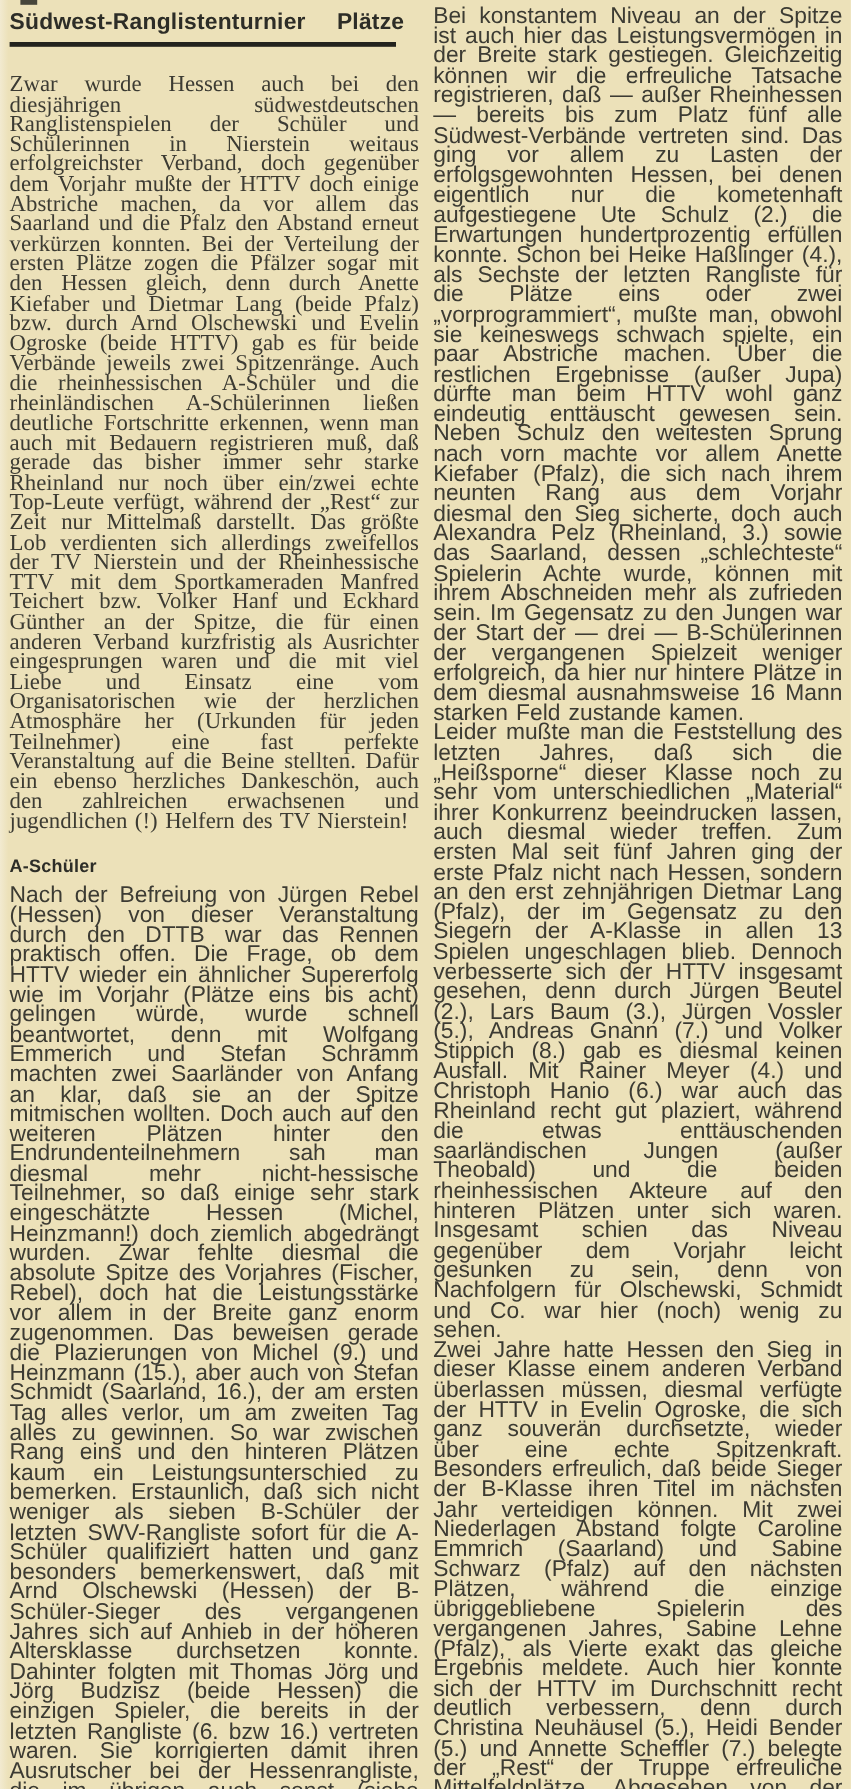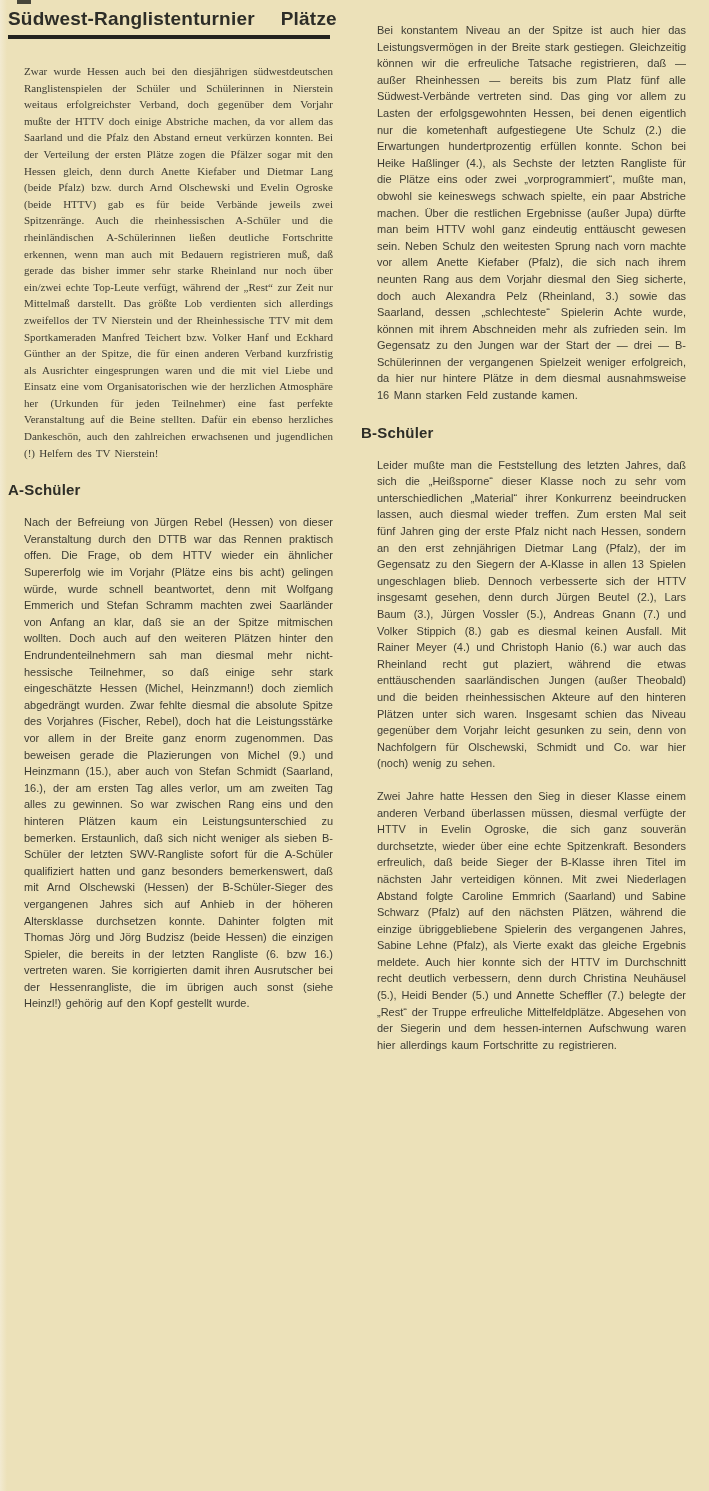--- a/index.html
+++ b/index.html
@@ -58,22 +58,22 @@
     font-size: 39px;
     line-height: 47px;
     font-weight: bold;
     letter-spacing: -1px;
     color: #2b2b25;
   }
   .headline div { white-space: nowrap; }
 
   
   .body-par {
-    margin: 16px;
-    font-size: 11px;
+    margin: 0;
+    font-size: 19px;
     line-height: 16.6px;
     text-align: justify;
     text-justify: inter-word;
     word-spacing: 1.5px;
     color: #3c3b33;
   }
   .intro { margin-top: 24px; font-family: Liberation Serif, serif; }
 
   .section-heading {
     font-size: 15px;
@@ -111,21 +111,20 @@
       </div>
     </div>
 
     <div class="col col-right">
 
       <div class="section">
         <p class="body-par">Bei konstantem Niveau an der Spitze ist auch hier das Leistungsvermögen in der Breite stark gestiegen. Gleichzeitig können wir die erfreuliche Tatsache registrieren, daß — außer Rheinhessen — bereits bis zum Platz fünf alle Südwest-Verbände vertreten sind. Das ging vor allem zu Lasten der erfolgsgewohnten Hessen, bei denen eigentlich nur die kometenhaft aufgestiegene Ute Schulz (2.) die Erwartungen hundertprozentig erfüllen konnte. Schon bei Heike Haßlinger (4.), als Sechste der letzten Rangliste für die Plätze eins oder zwei „vorprogrammiert“, mußte man, obwohl sie keineswegs schwach spielte, ein paar Abstriche machen. Über die restlichen Ergebnisse (außer Jupa) dürfte man beim HTTV wohl ganz eindeutig enttäuscht gewesen sein. Neben Schulz den weitesten Sprung nach vorn machte vor allem Anette Kiefaber (Pfalz), die sich nach ihrem neunten Rang aus dem Vorjahr diesmal den Sieg sicherte, doch auch Alexandra Pelz (Rheinland, 3.) sowie das Saarland, dessen „schlechteste“ Spielerin Achte wurde, können mit ihrem Abschneiden mehr als zufrieden sein. Im Gegensatz zu den Jungen war der Start der — drei — B-Schülerinnen der vergangenen Spielzeit weniger erfolgreich, da hier nur hintere Plätze in dem diesmal ausnahmsweise 16 Mann starken Feld zustande kamen.</p>
       </div>
 
       <div class="section">
-        <div class="section-heading">B-Schüler</div>
         <p class="body-par">Leider mußte man die Feststellung des letzten Jahres, daß sich die „Heißsporne“ dieser Klasse noch zu sehr vom unterschiedlichen „Material“ ihrer Konkurrenz beeindrucken lassen, auch diesmal wieder treffen. Zum ersten Mal seit fünf Jahren ging der erste Pfalz nicht nach Hessen, sondern an den erst zehnjährigen Dietmar Lang (Pfalz), der im Gegensatz zu den Siegern der A-Klasse in allen 13 Spielen ungeschlagen blieb. Dennoch verbesserte sich der HTTV insgesamt gesehen, denn durch Jürgen Beutel (2.), Lars Baum (3.), Jürgen Vossler (5.), Andreas Gnann (7.) und Volker Stippich (8.) gab es diesmal keinen Ausfall. Mit Rainer Meyer (4.) und Christoph Hanio (6.) war auch das Rheinland recht gut plaziert, während die etwas enttäuschenden saarländischen Jungen (außer Theobald) und die beiden rheinhessischen Akteure auf den hinteren Plätzen unter sich waren. Insgesamt schien das Niveau gegenüber dem Vorjahr leicht gesunken zu sein, denn von Nachfolgern für Olschewski, Schmidt und Co. war hier (noch) wenig zu sehen.</p>
       </div>
 
       <div class="section">
         <p class="body-par">Zwei Jahre hatte Hessen den Sieg in dieser Klasse einem anderen Verband überlassen müssen, diesmal verfügte der HTTV in Evelin Ogroske, die sich ganz souverän durchsetzte, wieder über eine echte Spitzenkraft. Besonders erfreulich, daß beide Sieger der B-Klasse ihren Titel im nächsten Jahr verteidigen können. Mit zwei Niederlagen Abstand folgte Caroline Emmrich (Saarland) und Sabine Schwarz (Pfalz) auf den nächsten Plätzen, während die einzige übriggebliebene Spielerin des vergangenen Jahres, Sabine Lehne (Pfalz), als Vierte exakt das gleiche Ergebnis meldete. Auch hier konnte sich der HTTV im Durchschnitt recht deutlich verbessern, denn durch Christina Neuhäusel (5.), Heidi Bender (5.) und Annette Scheffler (7.) belegte der „Rest“ der Truppe erfreuliche Mittelfeldplätze. Abgesehen von der Siegerin und dem hessen-internen Aufschwung waren hier allerdings kaum Fortschritte zu registrieren.</p>
       </div>
     </div>
 
   </div>
 </div>

